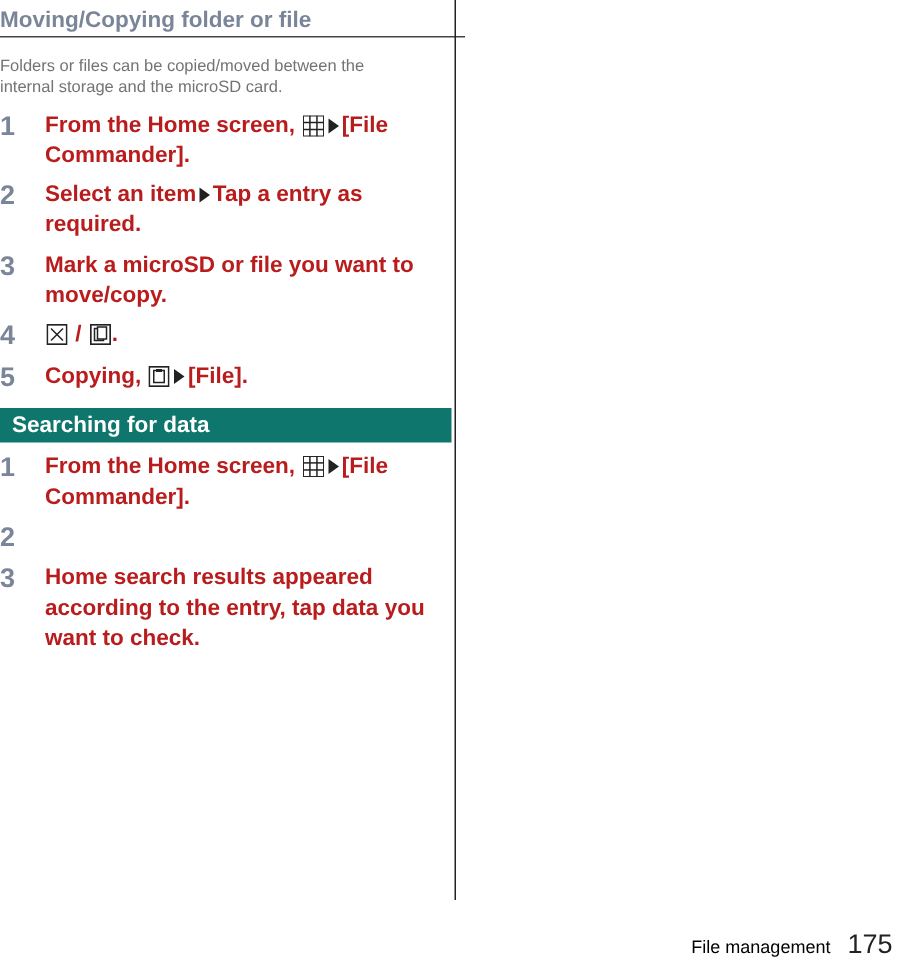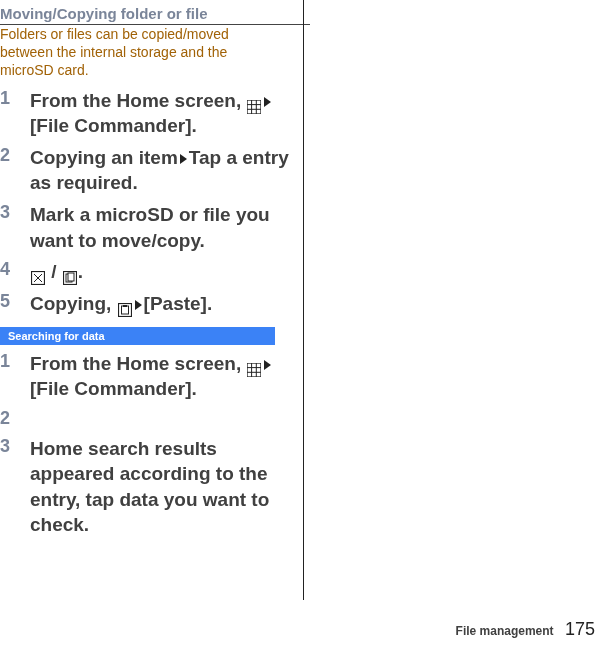--- a/index.html
+++ b/index.html
@@ -10,57 +10,57 @@
       background: #fff;
       position: relative;
       padding: 5px 0 0 0;
     }
     .section-title {
       color: #7a8599;
       font-weight: bold;
       font-size: 15px;
       border-bottom: 1.5px solid #444;
       padding-bottom: 2px;
-      margin-bottom: 0;
+      margin-bottom: 12px;
       width: 310px;
     }
     .intro-text {
-      font-size: 14px;
-      color: #a16207;
+      font-size: 11px;
+      color: #737373;
       line-height: 1.3;
       width: 260px;
       margin-bottom: 8px;
     }
     .step-row {
       display: flex;
       align-items: flex-start;
       margin-bottom: 6px;
       width: 290px;
     }
     .step-num {
       color: #7a8599;
       font-weight: bold;
       font-size: 18px;
       width: 30px;
       flex-shrink: 0;
       line-height: 1.2;
     }
     .step-text {
       font-weight: bold;
-      font-size: 19px;
-      color: #404040;
+      font-size: 15px;
+      color: #b91c1c;
       line-height: 1.35;
     }
     .section-banner {
-      background: #3b82f6;
+      background: #0f766e;
       color: #fff;
       font-weight: bold;
-      font-size: 11px;
+      font-size: 15px;
       padding: 3px 8px;
-      width: 275px;
+      width: 301px;
       margin: 10px 0 6px 0;
     }
     .icon {
       display: inline-block;
       vertical-align: middle;
       width: 14px;
       height: 14px;
       margin: 0 1px;
     }
     .tri {
@@ -79,21 +79,21 @@
       width: 1px;
       height: 600px;
       background: #222;
     }
     .footer {
       position: absolute;
       bottom: 8px;
       right: 12px;
       font-size: 12px;
     }
-    .footer-cat { color: #404040; font-weight: bold; margin-right: 8px; }
+    .footer-cat { color: #000000; font-weight: normal; margin-right: 8px; }
     .footer-num { color: #222; font-size: 18px; }
   </style>
 </head>
 <body>
 
 <div class="section-title">Moving/Copying folder or file</div>
 <div class="intro-text">Folders or files can be copied/moved between the internal storage and the microSD card.</div>
 
 <div class="step-row">
   <div class="step-num">1</div>
@@ -104,21 +104,21 @@
           <line x1="9.3" y1="0" x2="9.3" y2="14" stroke="#222"></line>
           <line x1="0" y1="4.6" x2="14" y2="4.6" stroke="#222"></line>
           <line x1="0" y1="9.3" x2="14" y2="9.3" stroke="#222"></line>
         </svg></span><span class="tri"></span><span>[File Commander].</span>
   </div>
 </div>
 
 <div class="step-row">
   <div class="step-num">2</div>
   <div class="step-text">
-    <span>Copying an item</span><span class="tri"></span><span>Tap a entry as required.</span>
+    <span>Select an item</span><span class="tri"></span><span>Tap a entry as required.</span>
   </div>
 </div>
 
 <div class="step-row">
   <div class="step-num">3</div>
   <div class="step-text">Mark a microSD or file you want to move/copy.</div>
 </div>
 
 <div class="step-row">
   <div class="step-num">4</div>
@@ -135,21 +135,21 @@
   </div>
 </div>
 
 <div class="step-row">
   <div class="step-num">5</div>
   <div class="step-text">
     <span>Copying, </span><span class="icon"><svg viewBox="0 0 14 14">
           <rect x="0.5" y="0.5" width="13" height="13" fill="none" stroke="#222" stroke-width="1.2"></rect>
           <rect x="3.5" y="3" width="7" height="8" fill="none" stroke="#222"></rect>
           <rect x="5" y="2" width="4" height="2" fill="#222"></rect>
-        </svg></span><span class="tri"></span><span>[Paste].</span>
+        </svg></span><span class="tri"></span><span>[File].</span>
   </div>
 </div>
 
 <div class="section-banner">Searching for data</div>
 
 <div class="step-row">
   <div class="step-num">1</div>
   <div class="step-text">
     <span>From the Home screen, </span><span class="icon"><svg viewBox="0 0 14 14">
           <rect x="0" y="0" width="14" height="14" fill="none" stroke="#222" stroke-width="1.3"></rect>

